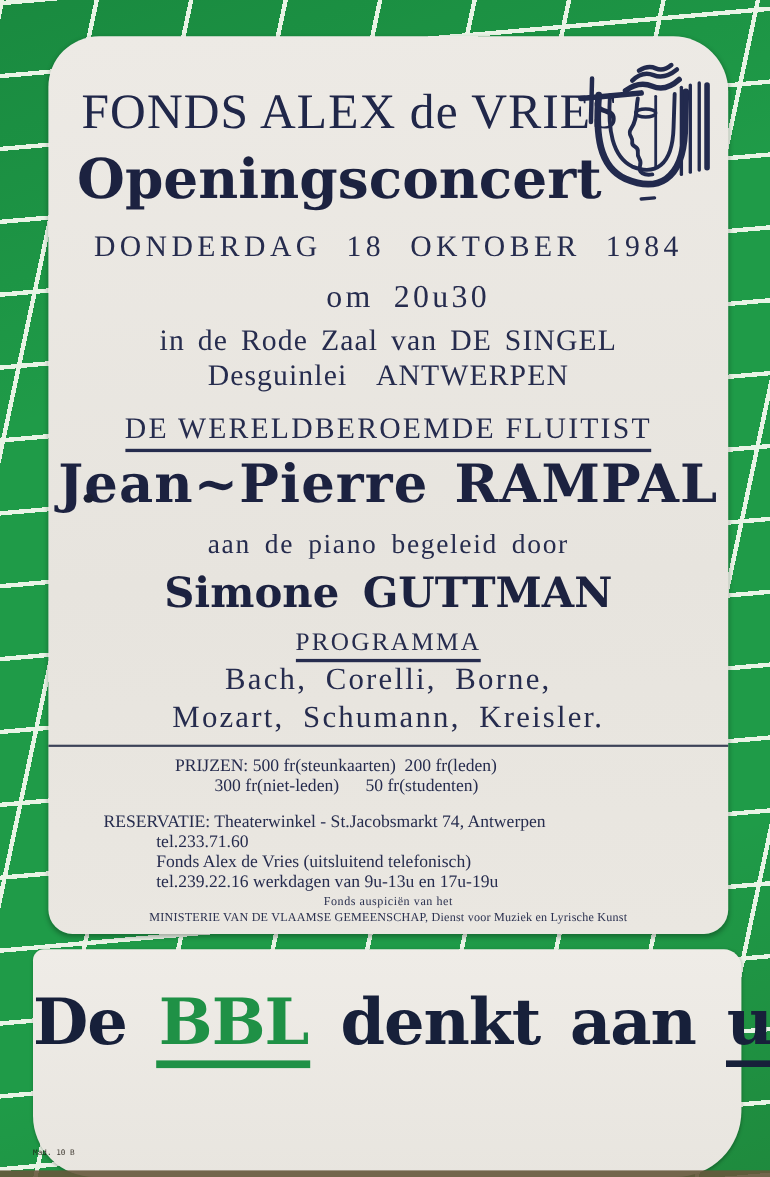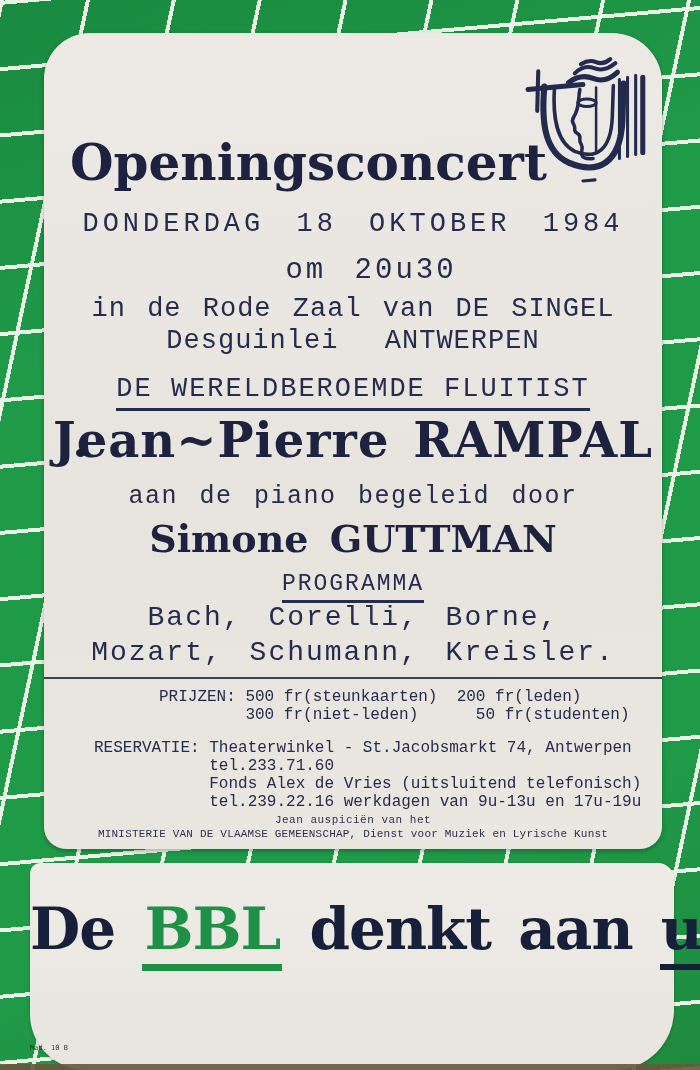--- a/index.html
+++ b/index.html
@@ -15,21 +15,21 @@
   .scan-edge{position:absolute;left:0;right:0;bottom:0;height:6px;background:#66583c;opacity:.9;}
   
   .poster{
     position:absolute;left:44px;top:33px;width:618px;height:816px;
     background:linear-gradient(178deg,#edeae5,#e7e4de 60%,#eae7e1);
     border-radius:46px 50px 22px 22px;
     box-shadow:0 2px 5px rgba(0,0,0,.3);
   }
   .abs{position:absolute;}
   .center{position:absolute;left:0;right:0;text-align:center;}
-  .mono{font-family:Liberation Mono, monospace;color:#262c4e;white-space:pre;}
+  .mono{font-family:Liberation Serif, serif;color:#262c4e;white-space:pre;}
   .serif{font-family:"DejaVu Serif","Liberation Serif",serif;color:#1c2240;}
   .fund-name{
     left:30px;top:42px;font-family:"Liberation Serif",serif;font-weight:400;
     font-size:45px;letter-spacing:1px;color:#202749;white-space:pre;
   }
   .logo{right:4px;top:20px;width:136px;height:134px;}
   .event-title{left:26px;top:100px;font-weight:bold;font-size:50px;letter-spacing:0;}
   .date-line{top:176px;font-size:27px;letter-spacing:4px;word-spacing:12px;}
   .time-line{top:221px;font-size:29px;letter-spacing:3px;word-spacing:8px;padding-left:36px;}
   .venue1{top:261px;font-size:27px;letter-spacing:1px;word-spacing:4px;}
@@ -68,20 +68,21 @@
     font-size:7px;color:rgba(30,25,15,.85);text-align:center;
   }
 </style>
 </head>
 <body>
 
 <div class="page">
 
   <div class="poster">
 
+    <div class="abs fund-name">FONDS ALEX de VRIES</div>
 
     <svg class="abs logo" viewBox="0 0 134 132" xmlns="http://www.w3.org/2000/svg">
       <g fill="none" stroke="#222a4e" stroke-width="4" stroke-linecap="round" stroke-linejoin="round">
         <path d="M58 11 q8 -5 15 -2 t14 -3"></path>
         <path d="M52 20 q9 -9 19 -5 t21 -5"></path>
         <path d="M46 29 q12 -9 24 -4 t24 -6" stroke-width="5"></path>
         <path d="M6 36 L60 31" stroke-width="5"></path>
         <path d="M16 18 L15 57"></path>
         <path d="M22 33 C19 68 22 97 46 108 C74 120 97 110 99 66 L100 30" stroke-width="6"></path>
         <path d="M32 33 C30 64 34 88 52 97 C72 105 88 97 89 62 L90 32" stroke-width="3.5"></path>
@@ -115,21 +116,21 @@
 
     <div class="rule"></div>
 
     <div class="abs mono prijzen">PRIJZEN: 500 fr(steunkaarten)  200 fr(leden)
          300 fr(niet-leden)      50 fr(studenten)</div>
     <div class="abs mono reservatie">RESERVATIE: Theaterwinkel - St.Jacobsmarkt 74, Antwerpen
             tel.233.71.60
             Fonds Alex de Vries (uitsluitend telefonisch)
             tel.239.22.16 werkdagen van 9u-13u en 17u-19u</div>
 
-    <div class="center mono ausp1">Jean auspiciën van het</div>
+    <div class="center mono ausp1">Fonds auspiciën van het</div>
     <div class="center mono ausp2">MINISTERIE VAN DE VLAAMSE GEMEENSCHAP, Dienst voor Muziek en Lyrische Kunst</div>
   </div>
 
   <div class="speck"></div>
 
   <div class="banner">
     <div class="banner-text">
       <span>De</span>
       <span class="brand">BBL</span>
       <span>denkt aan</span>

